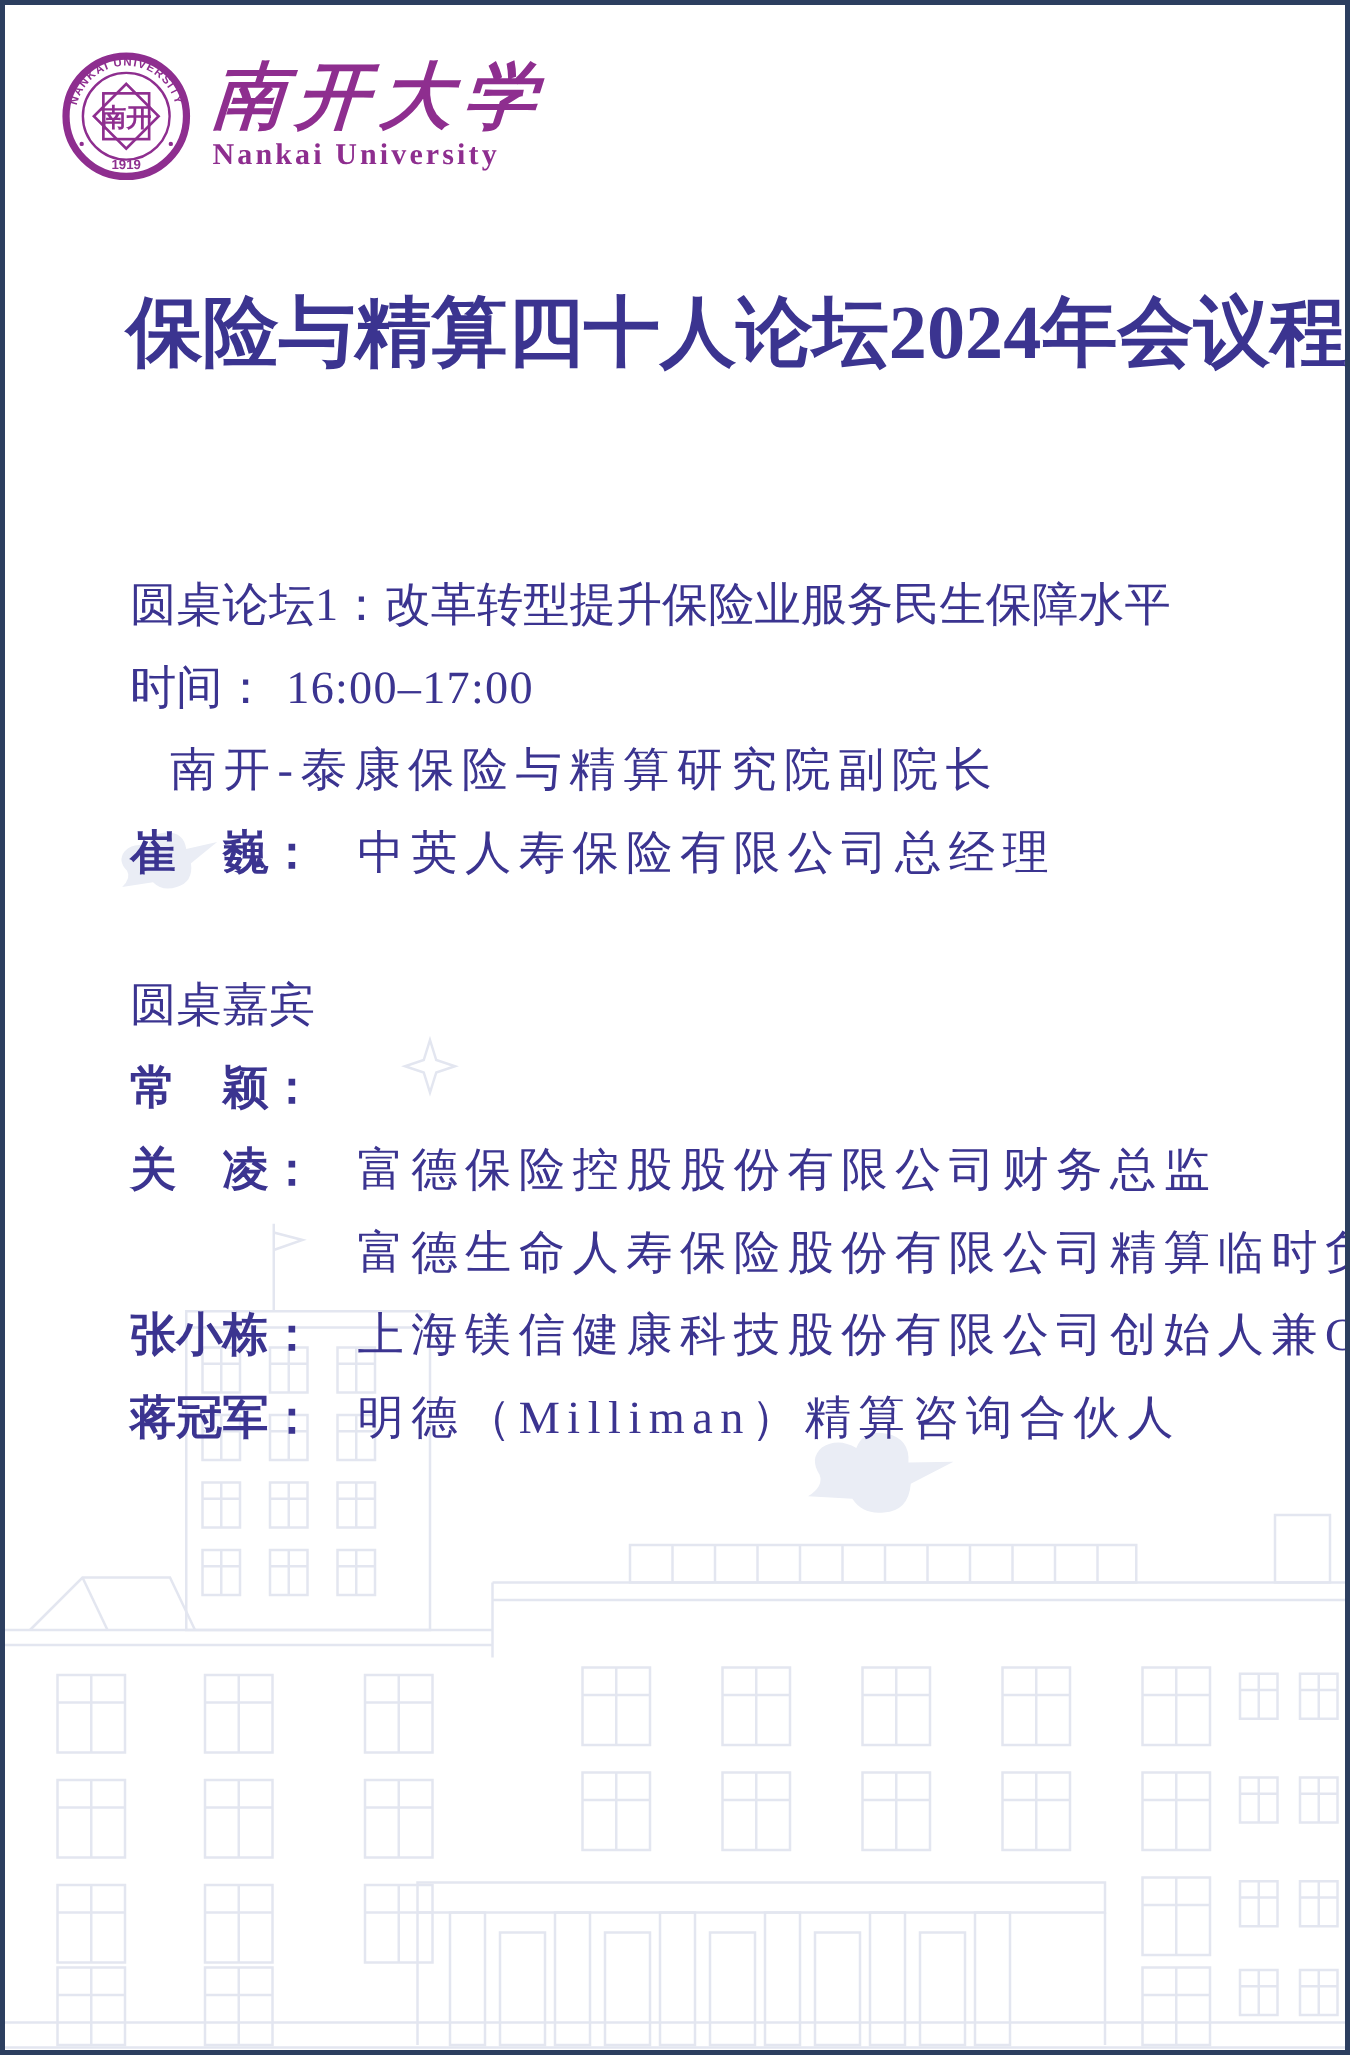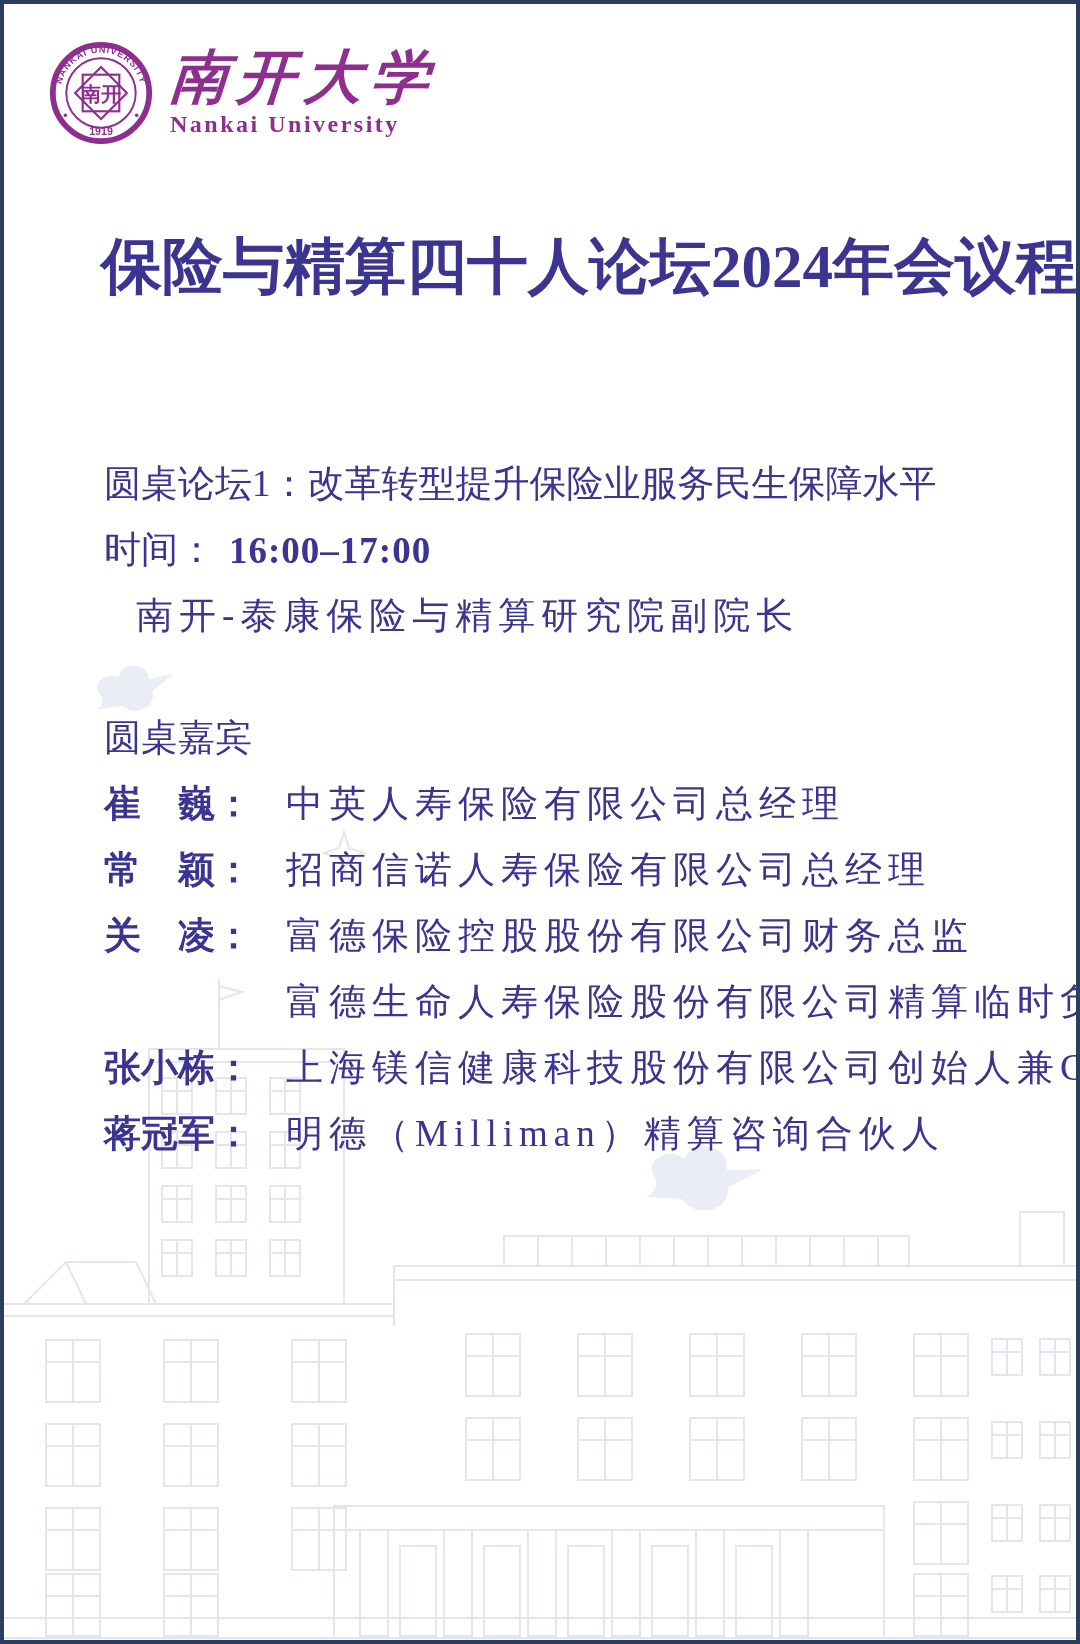--- a/index.html
+++ b/index.html
@@ -64,21 +64,21 @@
 
   
   .forum{margin:148px 0 0 100px;color:var(--ink);}
   .row{
     height:66px;
     display:flex;align-items:center;
     font-size:37px;
     white-space:nowrap;
   }
   .bold{font-weight:normal;}
-  .time-value{margin-left:14px;font-weight:bold;letter-spacing:1px;}
+  .time-value{margin-left:14px;font-weight:normal;letter-spacing:1px;}
   .person .name{
     font-weight:bold;
     min-width:150px;
     flex:0 0 auto;
   }
   .person .desc{
     letter-spacing:6px;
     font-weight:normal;
     margin-left:32px;
   }
@@ -237,29 +237,28 @@
       <div class="row">
         <span class="bold">时间：</span>
         <span class="time-value">16:00–17:00</span>
       </div>
 
 
       <div class="row person">
         <span class="desc">南开-泰康保险与精算研究院副院长</span>
       </div>
 
-      <div class="row bold guests-label">圆桌嘉宾</div>
-
       <div class="row person">
         <span class="name">崔　巍：</span>
         <span class="desc">中英人寿保险有限公司总经理</span>
       </div>
+
+      <div class="row bold guests-label">圆桌嘉宾</div>
       <div class="row person">
         <span class="name">常　颖：</span>
-        <span class="desc">招商信诺人寿保险有限公司总经理</span>
       </div>
       <div class="row person">
         <span class="name">关　凌：</span>
         <span class="desc">富德保险控股股份有限公司财务总监</span>
       </div>
       <div class="row person">
         <span class="name"></span>
         <span class="desc">富德生命人寿保险股份有限公司精算临时负责人</span>
       </div>
       <div class="row person">

